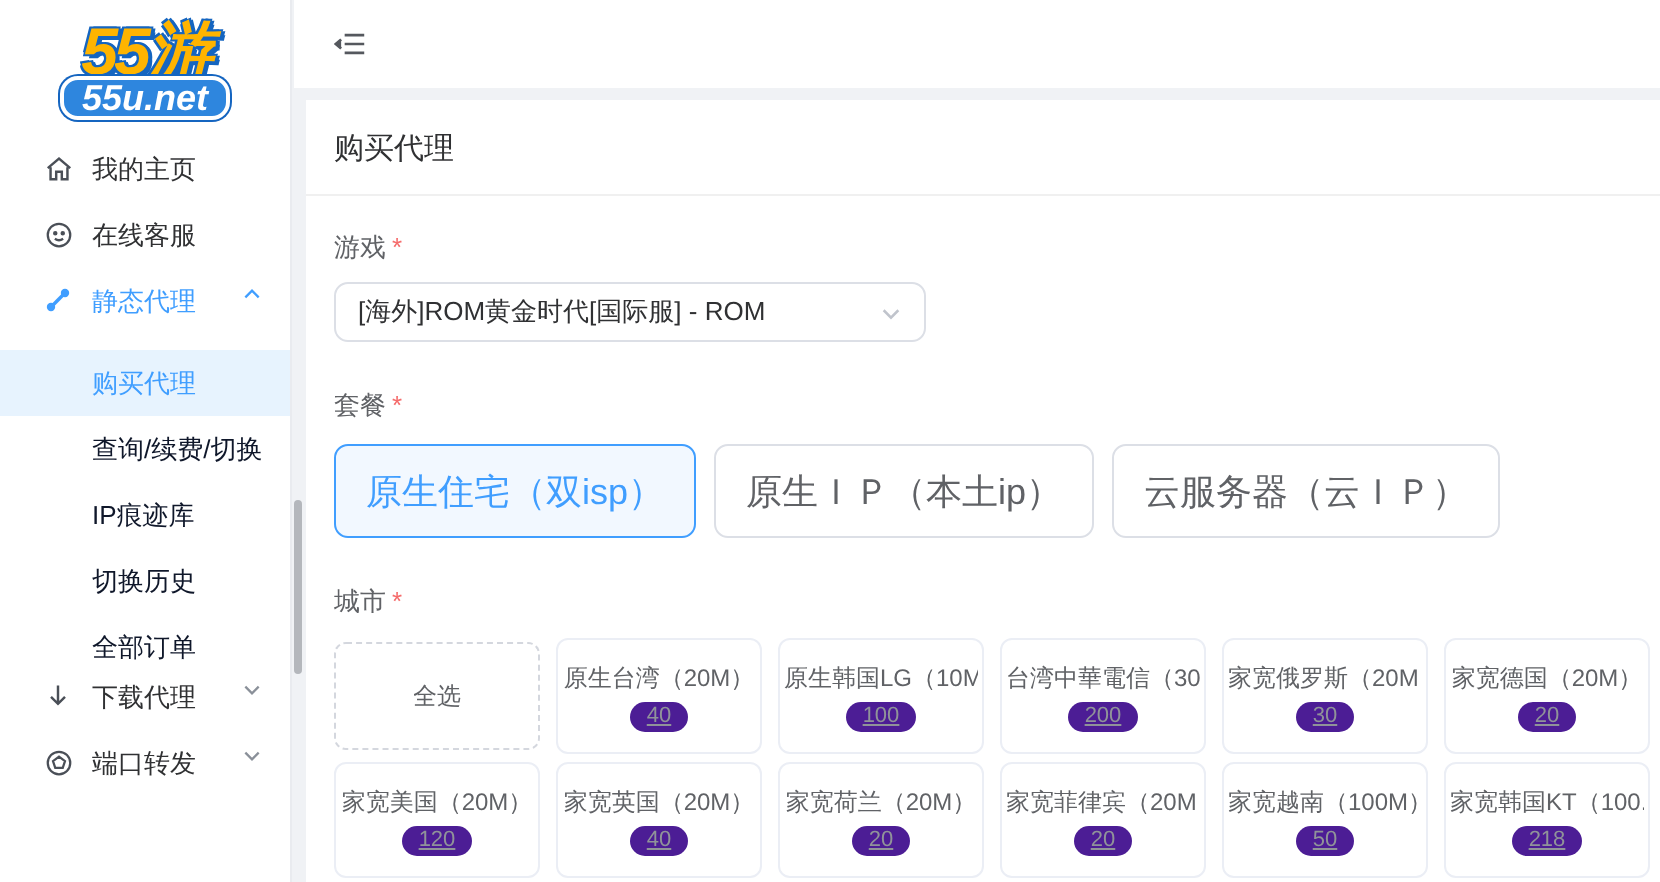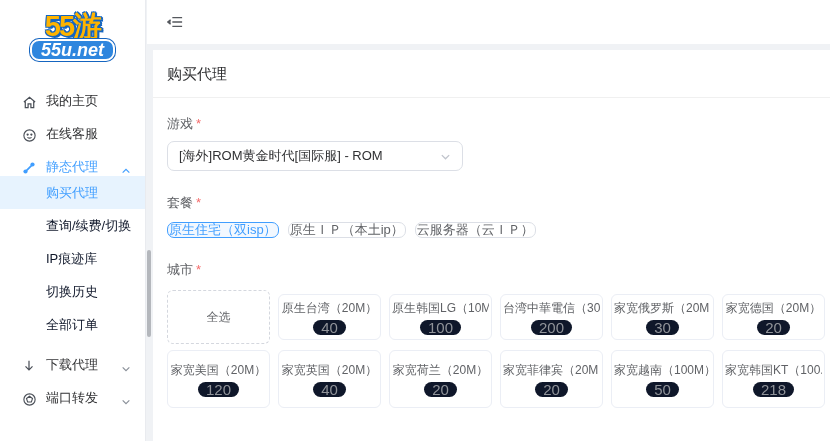--- a/index.html
+++ b/index.html
@@ -4,28 +4,28 @@
 <style>
   * { margin:0; padding:0; box-sizing:border-box; }
   html,body { width:830px; height:441px; overflow:hidden;
     font-family:"Liberation Sans","DejaVu Sans",sans-serif;
     background:#f0f2f5; position:relative; }
 
   
   .sidebar { position:absolute; left:0; top:0; bottom:0; width:146px;
     background:#fff; border-right:1px solid #e9ebef; z-index:2; }
   .logo { width:112px; margin:10px auto 0; text-align:center; cursor:pointer; }
-  .logo-top { font-size:29px; font-weight:bold; color:#ffb400;
+  .logo-top { font-size:33px; font-weight:bold; font-style:italic; color:#ffb400;
     letter-spacing:-2px; line-height:32px;
     text-shadow:2px 2px 0 #1565c0,-1px -1px 0 #1565c0,1px -1px 0 #1565c0,-1px 1px 0 #1565c0,2px 0 0 #1565c0; }
   .logo-bottom { display:inline-block; background:#2e86de; color:#fff; font-weight:bold;
     font-style:italic; font-size:18px; line-height:16px; padding:1px 9px;
     border-radius:9px; border:2px solid #fff; box-shadow:0 0 0 1px #1565c0; margin-top:-4px; }
   .menu { margin-top:16px; }
-  .menu-item { height:33px; display:flex; align-items:flex-end; padding:0 14px 0 21px;
+  .menu-item { height:33px; display:flex; align-items:flex-start; padding:0 14px 0 21px;
     font-size:13px; color:#303133; cursor:pointer;font-family:Liberation Serif, serif; }
   .menu-item .mi-icon { width:16px; height:16px; margin-right:9px; color:#4a4f57;
     display:inline-flex; align-items:center; justify-content:center; flex:none; }
   .menu-item.blue, .menu-item.blue .mi-icon { color:#409eff; }
   .chev { margin-left:auto; color:#8a9099; display:inline-flex; }
   .menu-item.blue .chev { color:#409eff; }
   .sub-item { height:33px; display:flex; align-items:center; padding-left:46px;
     font-size:13px; color:#0f172a; cursor:pointer; }
   .sub-item.selected { background:#e7f3fe; color:#409eff; }
   .side-thumb { position:absolute; left:147px; top:250px; width:4px; height:87px;
@@ -46,35 +46,35 @@
   .f-label { font-size:13px; color:#606266; margin-bottom:8px; }
   .req { color:#f56c6c; margin-left:3px; }
   .field { margin-bottom:23px; }
 
   .select-box { width:296px; height:30px; border:1px solid #dcdfe6; border-radius:7px;
     background:#fff; display:flex; align-items:center; justify-content:space-between;
     padding:0 11px; font-size:13px; color:#303133; cursor:pointer;gap:16px; }
   .select-box .sel-chev { color:#c0c4cc; display:inline-flex; }
 
   .pkg-row { display:flex; gap:9px; margin-top:10px; }
-  .pkg-btn { height:16px; padding:0 1px; border:1px solid #dcdfe6; border-radius:7px;
-    background:#fff; font-size:13px; color:#606266; display:inline-flex;
+  .pkg-btn { height:47px; padding:0 15px; border:1px solid #dcdfe6; border-radius:7px;
+    background:#fff; font-size:18px; color:#606266; display:inline-flex;
     align-items:center; cursor:pointer; }
   .pkg-btn.selected { border-color:#409eff; color:#409eff; background:#f2f8ff; }
 
   .city-grid { display:grid; grid-template-columns:repeat(6,103px); gap:8px;
     grid-auto-rows:54px; margin-top:11px; }
   .city-grid .row2 { height:58px; }
   .city-card { border:1px solid #ebeef5; border-radius:6px; background:#fff;
-    height:46px; align-self:center; width:100%; cursor:pointer;
+    height:58px; align-self:center; width:100%; cursor:pointer;
     display:flex; flex-direction:column; align-items:center; justify-content:center; gap:3px; }
   .city-card .cname { font-size:12px; color:#606266; white-space:nowrap;
     overflow:hidden; max-width:97px; }
-  .badge { font-size:15px; color:#909399; background:#0f172a; border-radius:9px;
-    padding:1px 8px; line-height:13px; }
+  .badge { font-size:11px; color:#909399; background:#4c1d95; border-radius:9px;
+    padding:1px 8px; line-height:13px;text-decoration:underline; }
   .select-all { border:1px dashed #d4d7de; height:100%; align-self:stretch;
     font-size:13px; color:#606266; justify-content:center; }
   svg { display:block; }
 </style>
 </head>
 <body>
 
 <aside class="sidebar">
   <div class="logo">
     <div class="logo-top">55游</div>

